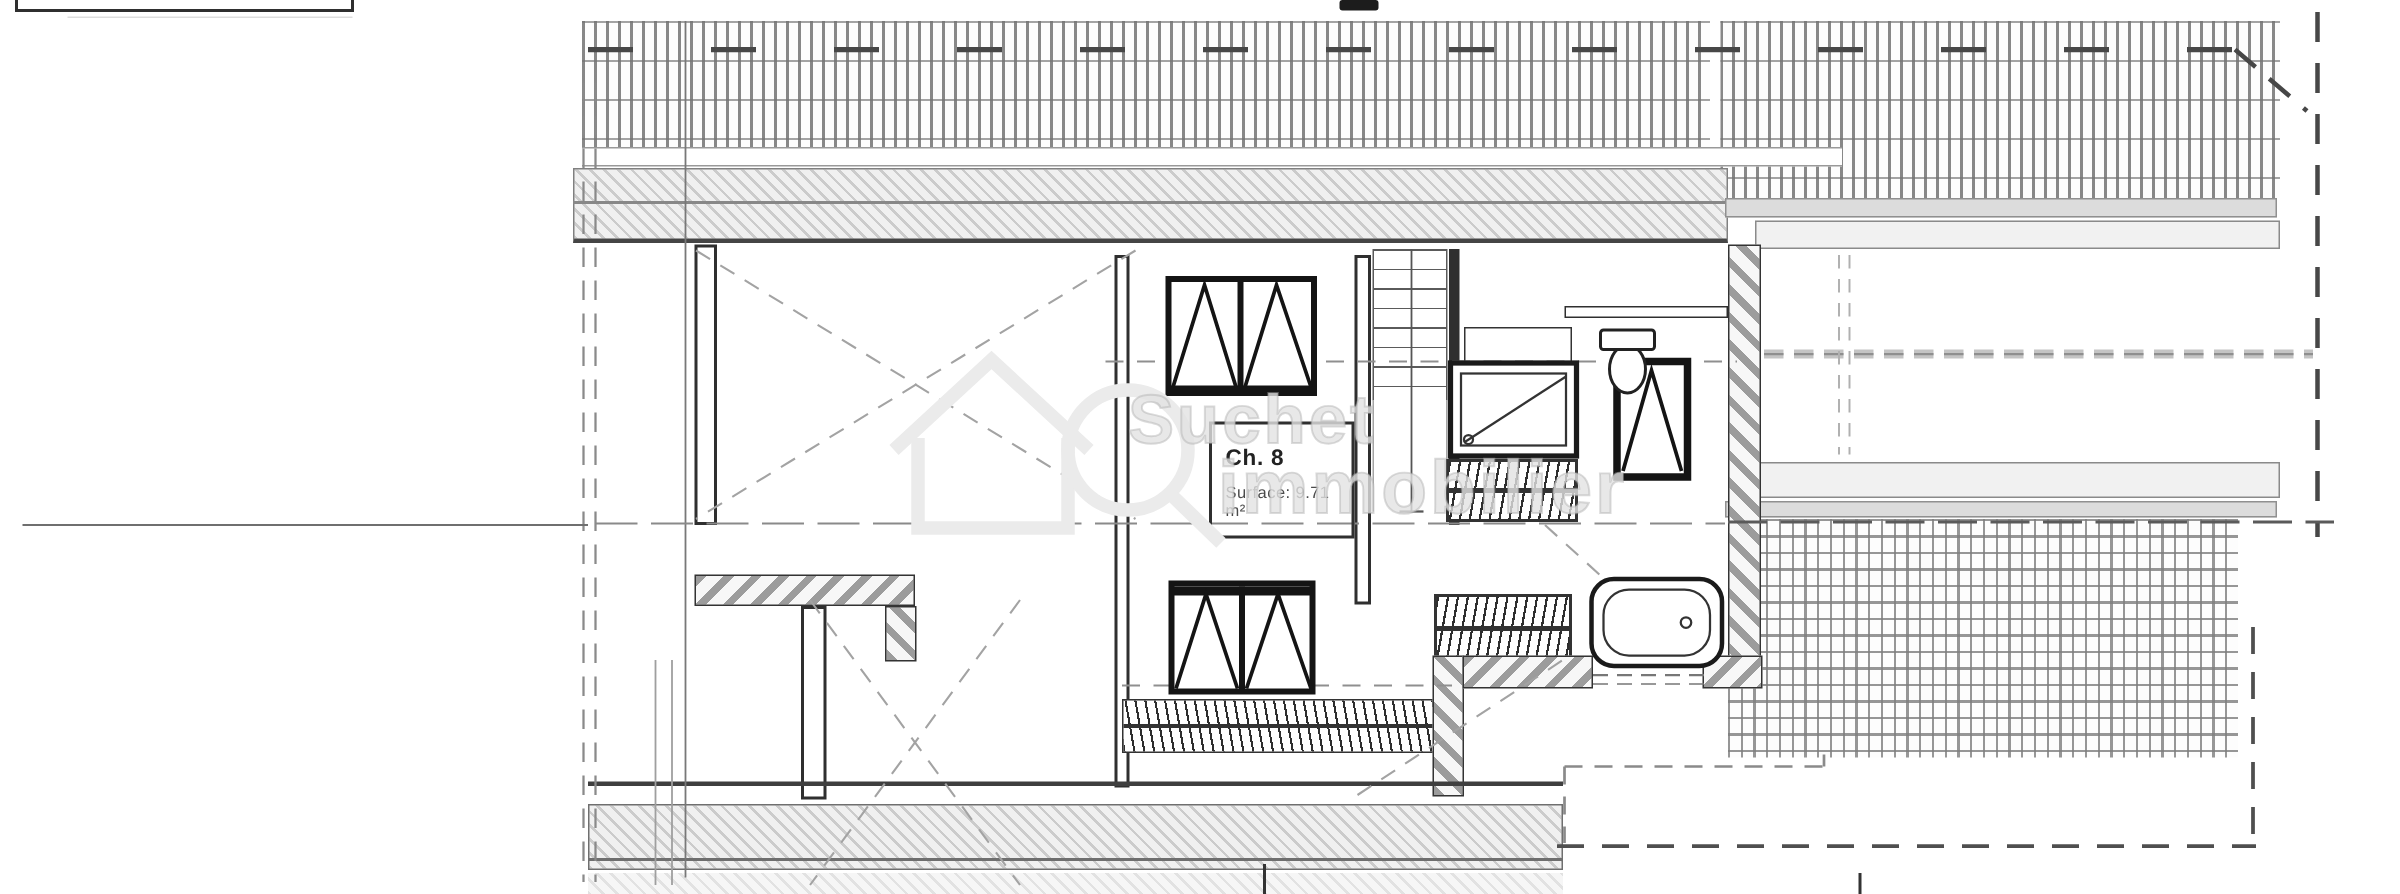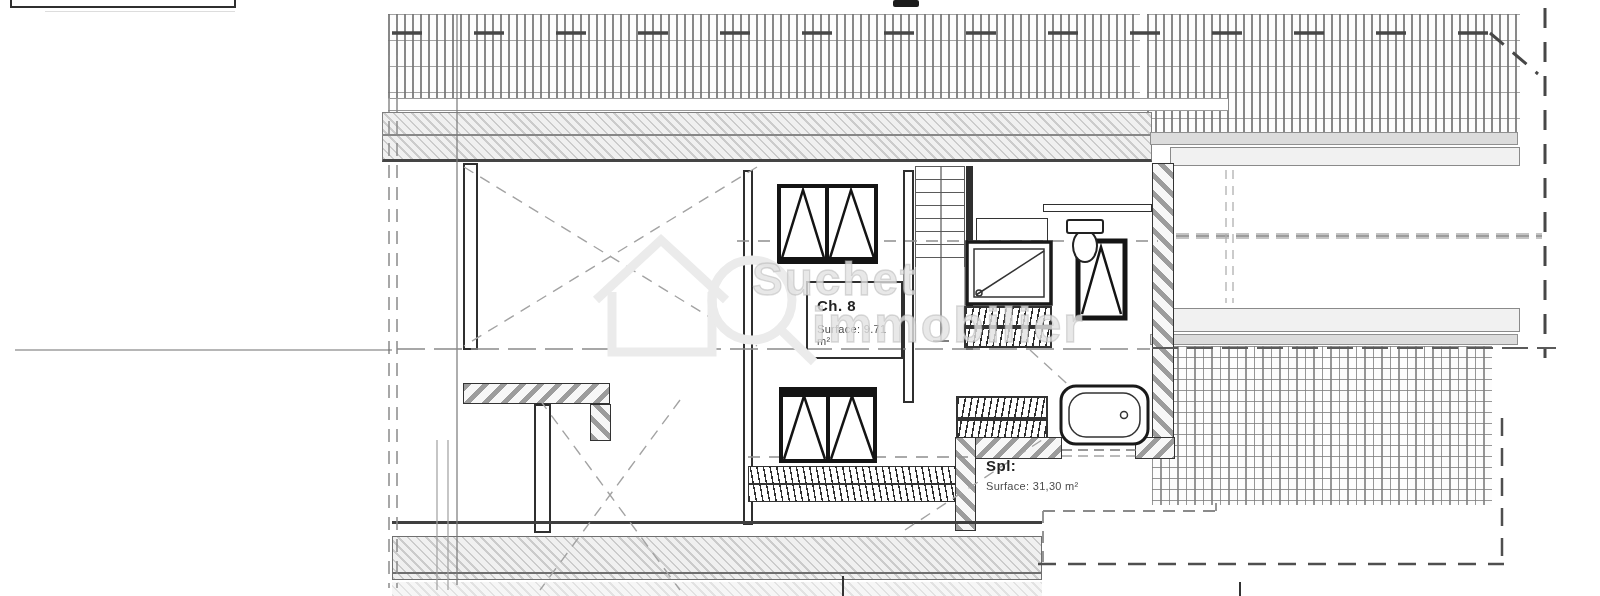--- a/index.html
+++ b/index.html
@@ -220,24 +220,20 @@
       <circle cx="1124" cy="415" r="3.5" stroke-width="1.5" stroke="#333"></circle>
     </g>
   </svg>
 
   <div class="abs frame" style="left:806px;top:281px;width:97px;height:78px;padding:14px 0 0 9px;background:transparent;">
     <div class="room-name">Ch. 8</div>
     <div class="room-surf">Surface: 9.71 m²</div>
   </div>
 
 
-  <div class="abs" style="left:986px;top:457px;width:140px;">
-    <div class="room-name">Spl:</div>
-    <div class="room-surf" style="margin-top:6px;">Surface: 31,30 m²</div>
-  </div>
 
 
   <svg class="overlay" width="1600" height="596" viewBox="0 0 1600 596" style="pointer-events:none;">
     <g stroke="#ebebeb" stroke-width="9" fill="none">
       <polyline points="596,300 661,240 726,300"></polyline>
       <polyline points="612,292 612,352 712,352 712,292"></polyline>
       <circle cx="752" cy="300" r="40"></circle>
       <line x1="782" y1="331" x2="814" y2="362"></line>
     </g>
   </svg>

